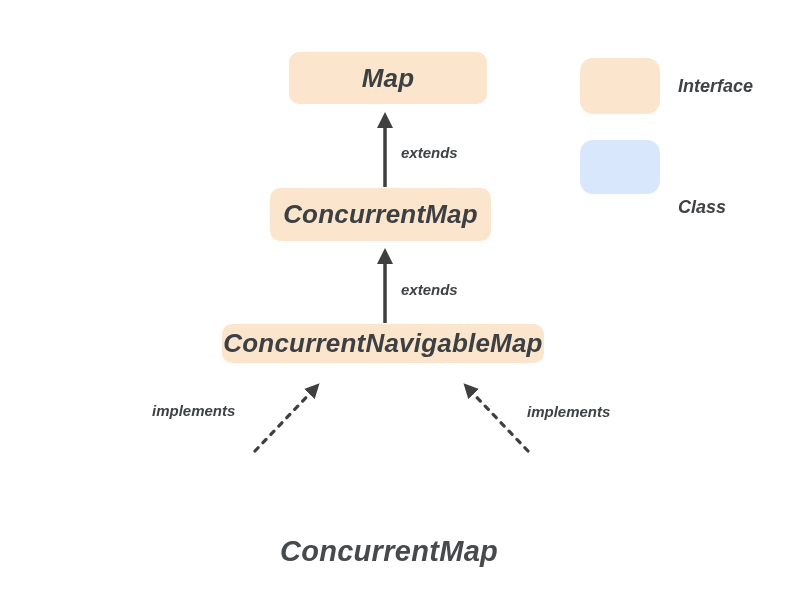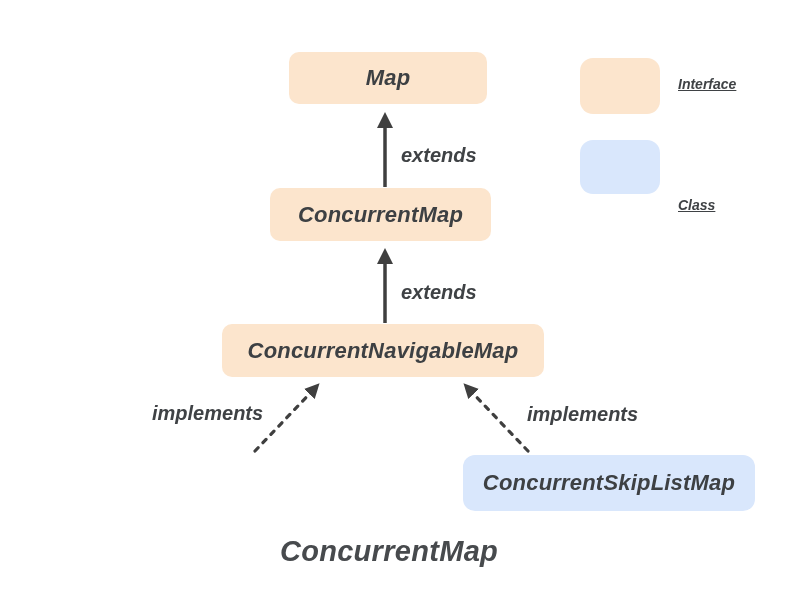--- a/index.html
+++ b/index.html
@@ -16,56 +16,55 @@
     font-family: "Liberation Sans", "DejaVu Sans", sans-serif;
   }
   .node {
     position: absolute;
     display: flex;
     align-items: center;
     justify-content: center;
     border-radius: 10px;
     font-weight: 700;
     font-style: italic;
-    font-size: 22px;
+    font-size: 26px;
     color: #3d4043;
     letter-spacing: 0.2px;
     white-space: nowrap;
   }
   .node.interface { background: #fce5cd; }
   .node.class     { background: #d9e7fc; border-radius: 12px; }
 
   .edge-label {
     position: absolute;
     font-weight: 700;
     font-style: italic;
-    font-size: 20px;
+    font-size: 15px;
     color: #3f4245;
     white-space: nowrap;
   }
   .arrows {
     position: absolute;
     left: 0; top: 0;
     width: 800px; height: 594px;
   }
   .legend-swatch {
     position: absolute;
     width: 80px;
     border-radius: 13px;
   }
   .legend-swatch.interface { background: #fce5cd; }
   .legend-swatch.class     { background: #d9e7fc; }
   .legend-label {
     position: absolute;
     font-weight: 700;
     font-style: italic;
-    font-size: 14px;
+    font-size: 18px;
     color: #3f4245;
     white-space: nowrap;
-    text-decoration: underline;
   }
   .diagram-title {
     position: absolute;
     left: 0;
     top: 535px;
     width: 778px;
     text-align: center;
     font-weight: 700;
     font-style: italic;
     font-size: 29px;
@@ -95,28 +94,25 @@
   </svg>
 
   <div class="node interface" style="left:289px; top:52px; width:198px; height:52px;">
     <span>Map</span>
   </div>
 
   <div class="node interface" style="left:270px; top:188px; width:221px; height:53px;">
     <span>ConcurrentMap</span>
   </div>
 
-  <div class="node interface" style="left:222px; top:324px; width:322px; height:53px;">
+  <div class="node interface" style="left:222px; top:324px; width:322px; height:39px;">
     <span>ConcurrentNavigableMap</span>
   </div>
 
 
-  <div class="node class" style="left:463px; top:455px; width:292px; height:56px;">
-    <span>ConcurrentSkipListMap</span>
-  </div>
 
   <div class="edge-label" style="left:401px; top:144px;">extends</div>
   <div class="edge-label" style="left:401px; top:281px;">extends</div>
   <div class="edge-label" style="left:152px; top:402px;">implements</div>
   <div class="edge-label" style="left:527px; top:403px;">implements</div>
 
   <div class="legend-swatch interface" style="left:580px; top:58px; height:56px;"></div>
   <div class="legend-label" style="left:678px; top:76px;">Interface</div>
 
   <div class="legend-swatch class" style="left:580px; top:140px; height:54px;"></div>

